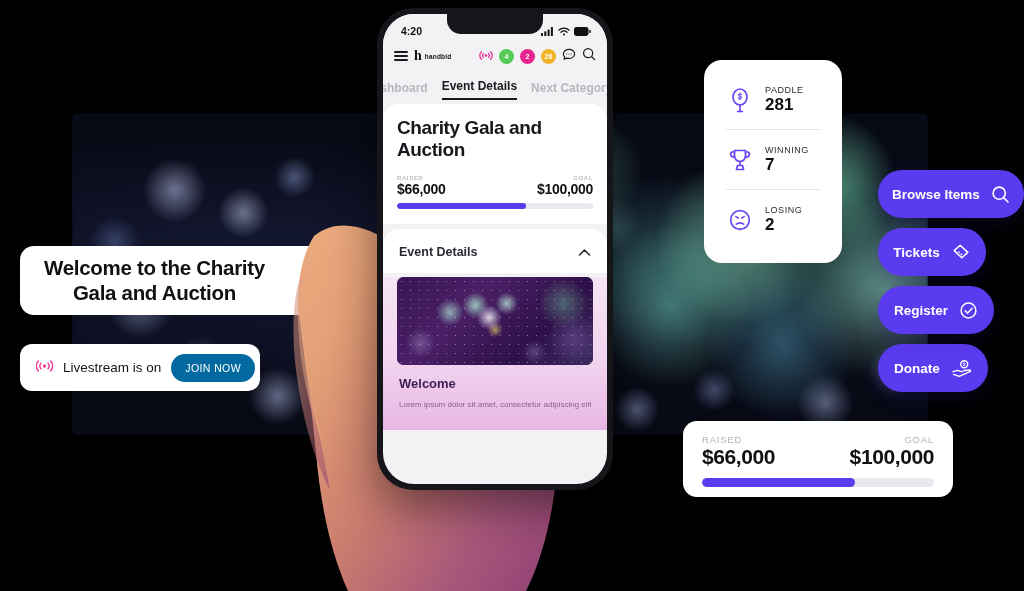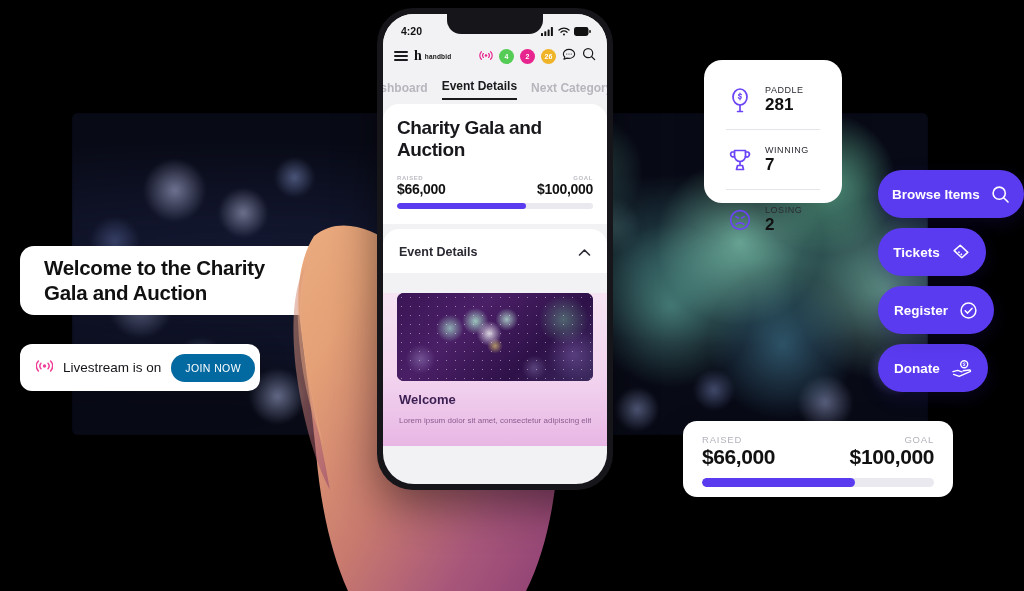--- a/index.html
+++ b/index.html
@@ -46,34 +46,34 @@
       linear-gradient(115deg,#05070f 0%, #0a0e1d 40%, #0d1824 70%, #071018 100%);
     filter: blur(1px);
   }
 
   
   .card { position:absolute; background:#fff; border-radius:16px;
           box-shadow:0 10px 30px rgba(0,0,0,.22); }
 
   
   #welcome-card { left:20px; top:246px; width:305px; height:69px;
-                  border-radius:14px; display:flex; align-items:center; padding:4px 24px; }
+                  border-radius:14px; display:flex; align-items:center; padding:4px 24px;text-align:center; }
   #welcome-card .h { font-size:20.5px; font-weight:bold; line-height:1.2;
                      color:#111; letter-spacing:-.3px; }
 
   
   #livestream-card { left:20px; top:344px; width:240px; height:47px;
                      border-radius:12px; display:flex; align-items:center; padding:0 16px; gap:10px; }
   #livestream-card .ls-label { font-size:13.5px; color:#15151a; font-weight:400; white-space:nowrap; }
   #join-now { background:#0369a1; color:#fff; border:0; border-radius:20px;
               font-size:10.5px; font-weight:normal; letter-spacing:.4px;
               padding:8px 14px; cursor:pointer; font-family:inherit; white-space:nowrap; }
 
   
-  #stats-card { left:704px; top:60px; width:138px; height:143px; border-radius:18px;
+  #stats-card { left:704px; top:60px; width:138px; height:203px; border-radius:18px;
                 padding:12px 0 10px 0; }
   .stat-row { display:flex; align-items:center; gap:11px; padding:0 0 0 22px; height:55px; }
   .stat-sep { height:1px; background:#e4e4ea; margin:2px 22px; }
   .stat-ico { width:28px; height:28px; flex:0 0 28px; }
   .stat-ico svg { display:block; width:28px; height:28px; }
   .stat-label { font-size:9px; letter-spacing:.55px; color:#2a2a33; font-weight:500; line-height:1.35; }
   .stat-value { font-size:17px; font-weight:bold; color:#111; line-height:1.1; }
 
   
   .action-btn { position:absolute; left:878px; width:146px; height:48px;
@@ -166,21 +166,21 @@
       linear-gradient(135deg,#3a1555 0%, #4a1f66 35%, #2e1148 70%, #3b2a5e 100%);
     filter: blur(.6px); }
   .hero-dots { position:absolute; inset:0; opacity:.5;
     background-image:radial-gradient(rgba(255,255,255,.9) 0.7px, transparent 0.9px);
     background-size:9px 9px; }
 
   .welcome-sec { padding:11px 16px 0 16px; }
   .welcome-sec .wt { font-size:13px; font-weight:bold; color:#3b1f52; }
   .welcome-sec .wp { font-size:8px; color:#8b5b8f; margin-top:8px; line-height:1.4; white-space:nowrap; overflow:hidden; }
 
-  .pink-wrap { position:relative; margin-top:20px; background:
+  .pink-wrap { position:relative; margin-top:4px; background:
       linear-gradient(180deg,#f6e4f3 0%, #f2d4ef 55%, #e8b6e4 100%);
       padding-bottom:20px; }
 </style>
 </head>
 <body>
 
 <div id="stage">
 
   <div class="bg-photo">
     <div class="bok"></div>

